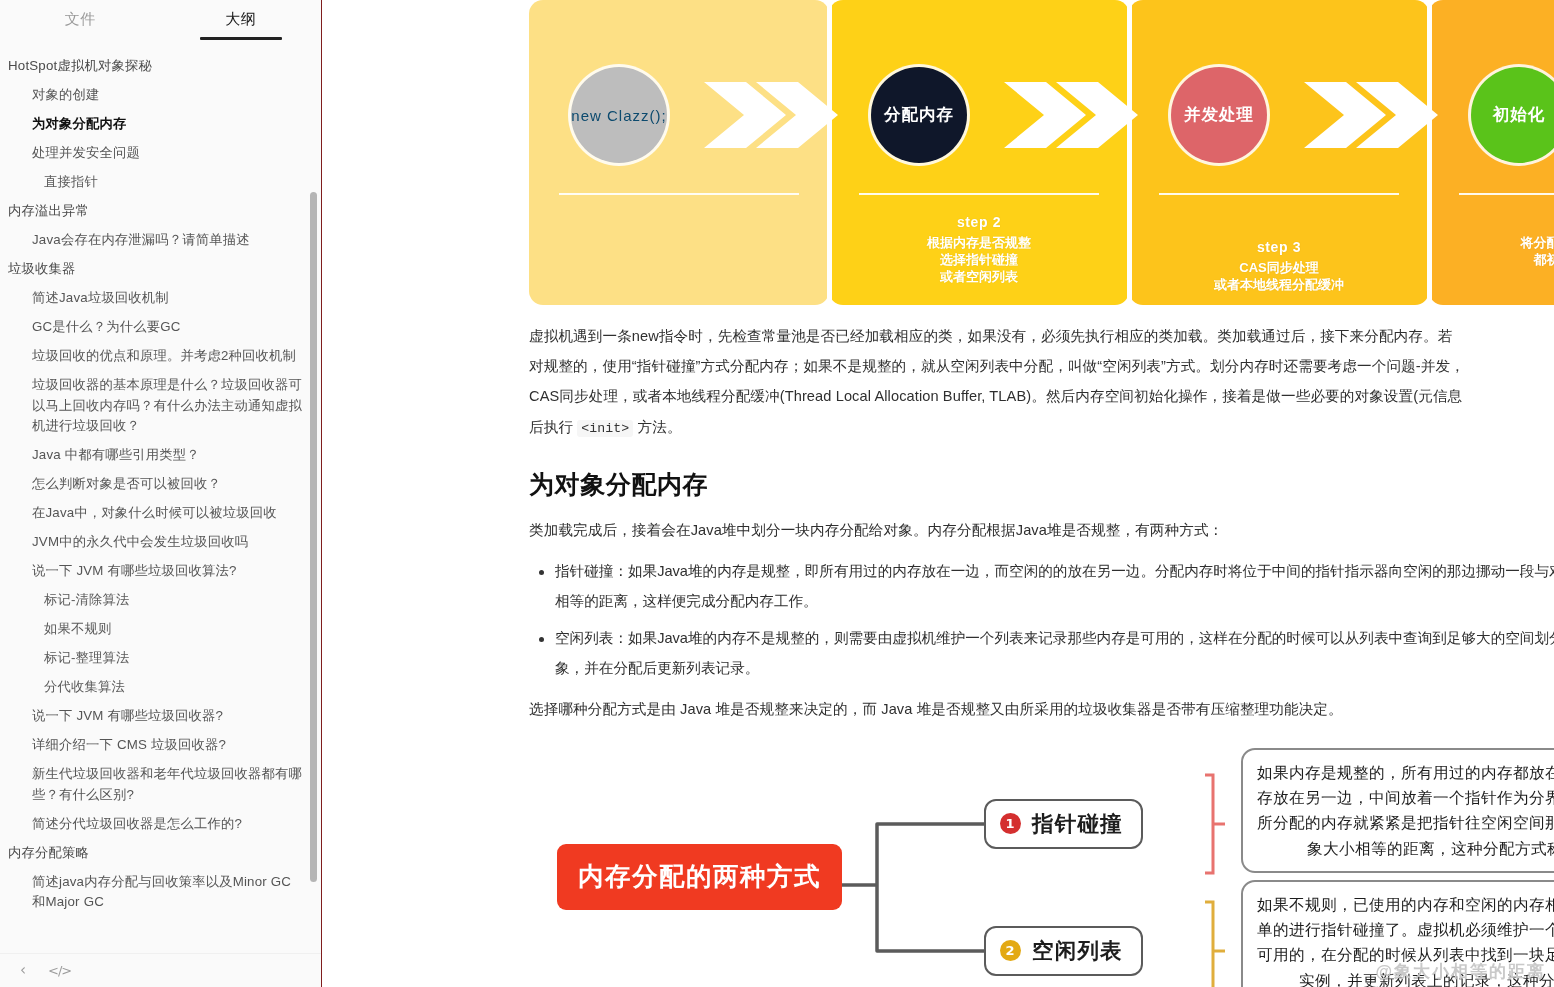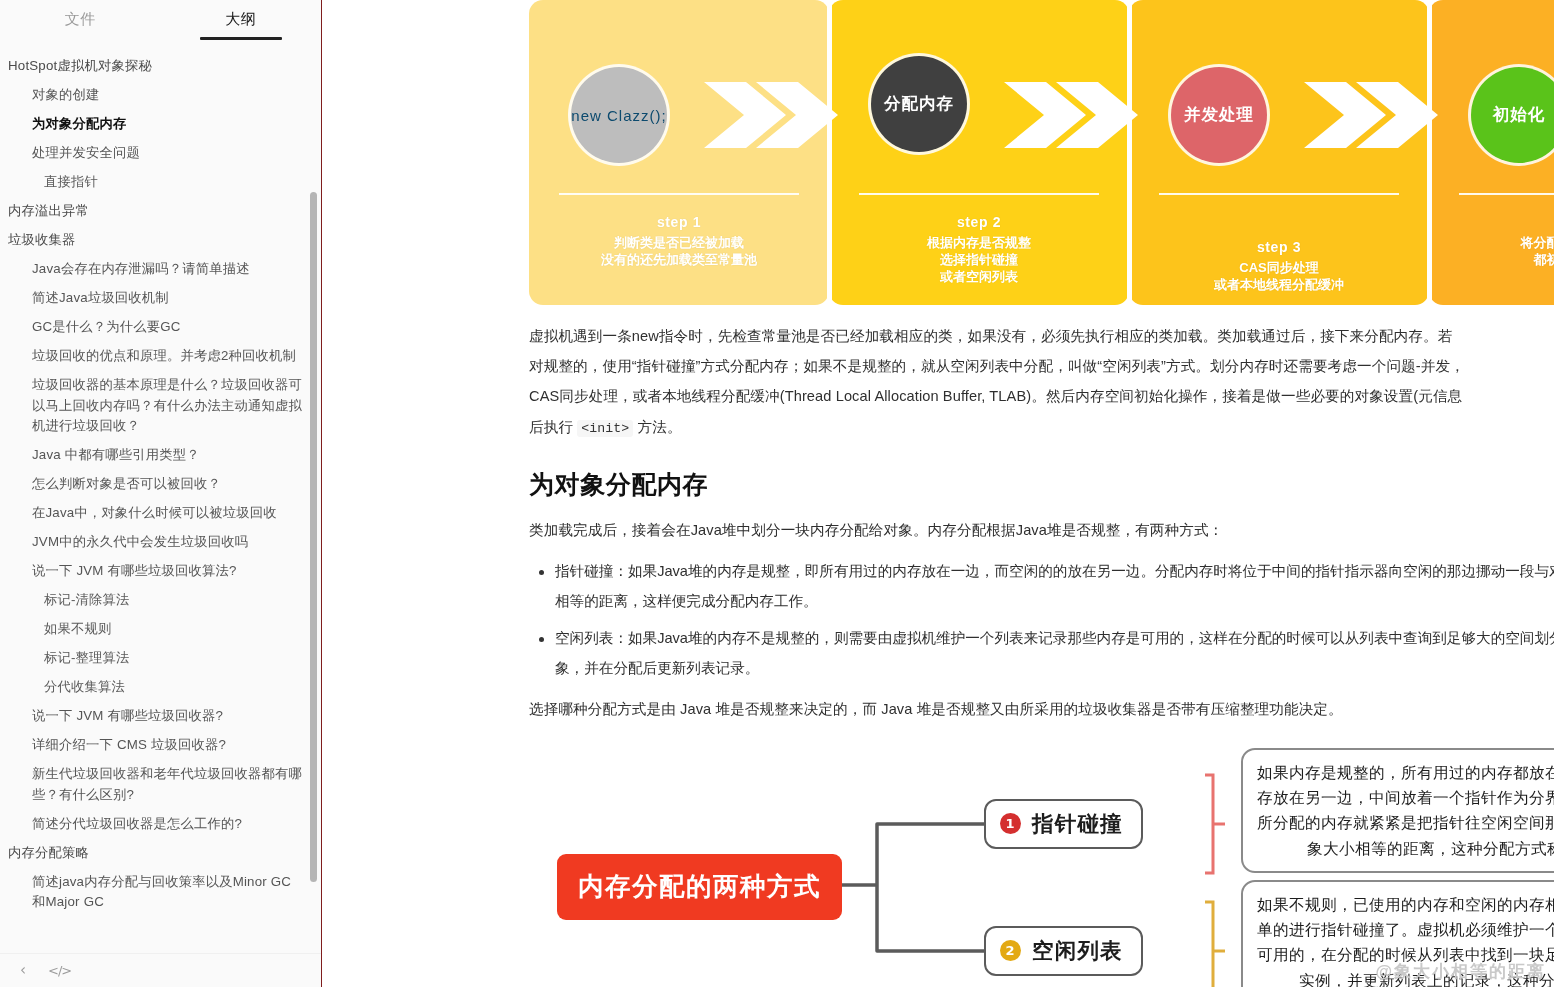--- a/index.html
+++ b/index.html
@@ -199,21 +199,21 @@
     left: 10px; top: 13px;
     width: 5px; height: 5px;
     border-radius: 50%;
     background: #333;
   }
 
   
   .mindmap { position: relative; margin-top: 22px; height: 300px; width: 1200px; }
   .mm-root {
     position: absolute;
-    left: 28px; top: 108px;
+    left: 28px; top: 98px;
     width: 285px; height: 66px;
     background: #f03a21;
     border-radius: 9px;
     display: flex; align-items: center; justify-content: center;
     color: #fff; font-size: 25.5px; font-weight: bold;
     letter-spacing: 1.5px;
   }
   .mm-node {
     position: absolute;
     height: 50px;
@@ -275,22 +275,22 @@
       <div class="tab active">大纲</div>
     </div>
 
     <nav class="outline" id="outline-list">
         <div class="outline-item lvl0">HotSpot虚拟机对象探秘</div>
         <div class="outline-item lvl1">对象的创建</div>
         <div class="outline-item lvl1 active">为对象分配内存</div>
         <div class="outline-item lvl1">处理并发安全问题</div>
         <div class="outline-item lvl2">直接指针</div>
         <div class="outline-item lvl0">内存溢出异常</div>
+        <div class="outline-item lvl1">Java会存在内存泄漏吗？请简单描述</div>
         <div class="outline-item lvl0">垃圾收集器</div>
-        <div class="outline-item lvl1">Java会存在内存泄漏吗？请简单描述</div>
         <div class="outline-item lvl1">简述Java垃圾回收机制</div>
         <div class="outline-item lvl1">GC是什么？为什么要GC</div>
         <div class="outline-item lvl1">垃圾回收的优点和原理。并考虑2种回收机制</div>
         <div class="outline-item lvl1">垃圾回收器的基本原理是什么？垃圾回收器可以马上回收内存吗？有什么办法主动通知虚拟机进行垃圾回收？</div>
         <div class="outline-item lvl1">Java 中都有哪些引用类型？</div>
         <div class="outline-item lvl1">怎么判断对象是否可以被回收？</div>
         <div class="outline-item lvl1">在Java中，对象什么时候可以被垃圾回收</div>
         <div class="outline-item lvl1">JVM中的永久代中会发生垃圾回收吗</div>
         <div class="outline-item lvl1">说一下 JVM 有哪些垃圾回收算法?</div>
         <div class="outline-item lvl2">标记-清除算法</div>
@@ -320,41 +320,36 @@
 
       <div class="banner" id="banner">
           <div class="bn-col" style="left: 0px; width: 300px; background: rgb(253, 224, 133);"></div>
           <div class="bn-col" style="left: 300px; width: 300px; background: rgb(254, 209, 23);"></div>
           <div class="bn-col" style="left: 600px; width: 300px; background: rgb(253, 196, 27);"></div>
           <div class="bn-col" style="left: 900px; width: 300px; background: rgb(252, 176, 36);"></div>
           <div class="bn-sep" style="left: 297.5px;"></div>
           <div class="bn-sep" style="left: 597.5px;"></div>
           <div class="bn-sep" style="left: 897.5px;"></div>
           <div class="bn-circle" style="width: 96px; height: 96px; left: 42px; top: 67px; background: rgb(189, 189, 189); font-size: 15px; color: #0c4a6e; font-weight: normal;">new Clazz();</div>
-          <div class="bn-circle" style="width: 96px; height: 96px; left: 342px; top: 56px; background: #404040;">分配内存</div>
+          <div class="bn-circle" style="width: 96px; height: 96px; left: 342px; top: 67px; background: #0f172a;">分配内存</div>
           <div class="bn-circle" style="width: 96px; height: 96px; left: 642px; top: 67px; background: rgb(221, 101, 105);">并发处理</div>
           <div class="bn-circle" style="width: 96px; height: 96px; left: 942px; top: 67px; background: rgb(90, 195, 26);">初始化</div>
           <svg width="150" height="86" viewBox="0 0 150 86" class="bn-arrow" style="left: 165px; top: 72px;">
             <path d="M10 10 L52 10 L92 43 L52 76 L10 76 L50 43 Z" fill="#ffffff"></path>
             <path d="M62 10 L104 10 L144 43 L104 76 L62 76 L102 43 Z" fill="#ffffff"></path>
           </svg>
           <svg width="150" height="86" viewBox="0 0 150 86" class="bn-arrow" style="left: 465px; top: 72px;">
             <path d="M10 10 L52 10 L92 43 L52 76 L10 76 L50 43 Z" fill="#ffffff"></path>
             <path d="M62 10 L104 10 L144 43 L104 76 L62 76 L102 43 Z" fill="#ffffff"></path>
           </svg>
           <svg width="150" height="86" viewBox="0 0 150 86" class="bn-arrow" style="left: 765px; top: 72px;">
             <path d="M10 10 L52 10 L92 43 L52 76 L10 76 L50 43 Z" fill="#ffffff"></path>
             <path d="M62 10 L104 10 L144 43 L104 76 L62 76 L102 43 Z" fill="#ffffff"></path>
           </svg>
           <div class="bn-rule" style="left: 30px; width: 240px; top: 193px;"></div>
-          <div class="bn-step" style="left: 0px; width: 300px; top: 213px;">
-            <span class="num">step 1</span>
-            <div>判断类是否已经被加载</div>
-            <div>没有的还先加载类至常量池</div>
-          </div>
           <div class="bn-rule" style="left: 330px; width: 240px; top: 193px;"></div>
           <div class="bn-step" style="left: 300px; width: 300px; top: 213px;">
             <span class="num">step 2</span>
             <div>根据内存是否规整</div>
             <div>选择指针碰撞</div>
             <div>或者空闲列表</div>
           </div>
           <div class="bn-rule" style="left: 630px; width: 240px; top: 193px;"></div>
           <div class="bn-step" style="left: 600px; width: 300px; top: 226px; margin-top: 12px;">
             <span class="num">step 3</span>

